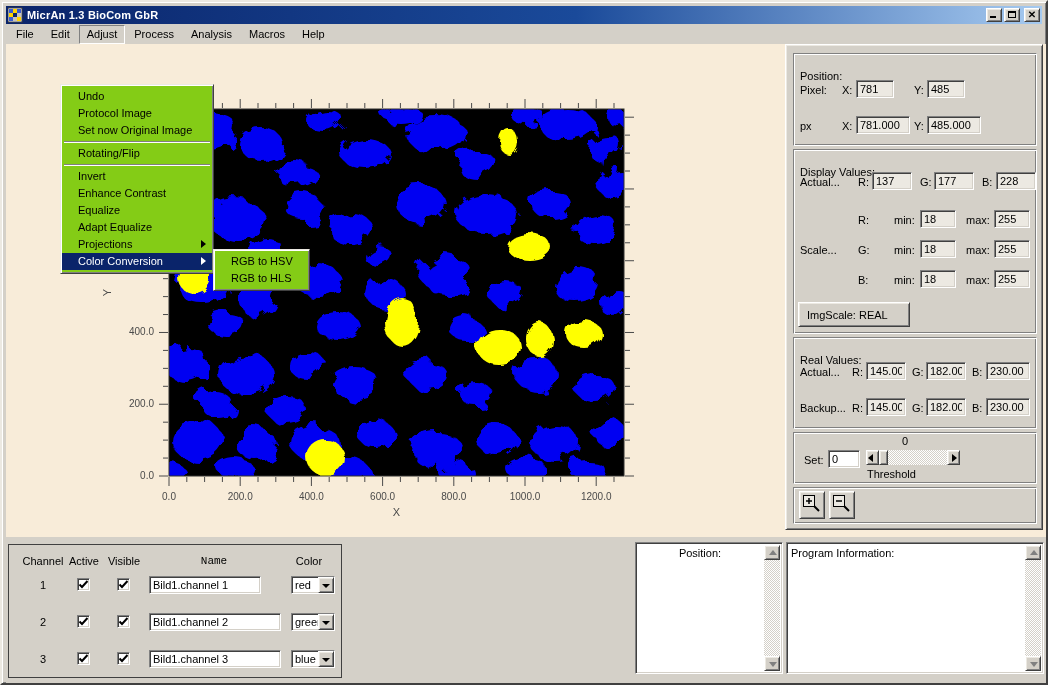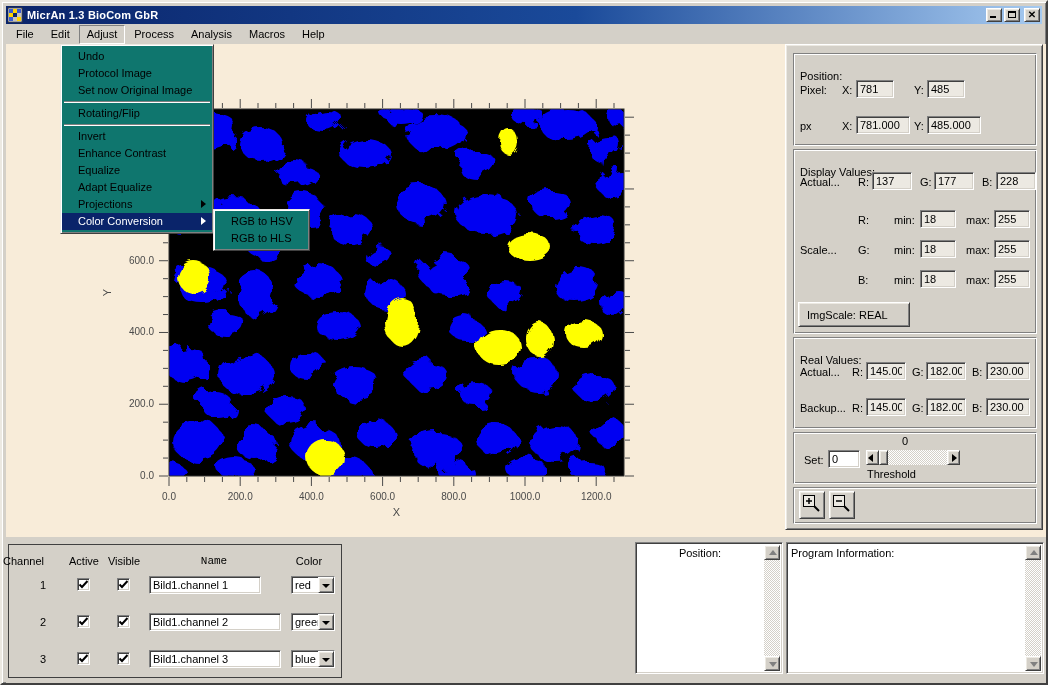--- a/index.html
+++ b/index.html
@@ -89,23 +89,23 @@
         background-image:linear-gradient(45deg,#d4d0c8 25%,transparent 25%,transparent 75%,#d4d0c8 75%),
                          linear-gradient(45deg,#d4d0c8 25%,transparent 25%,transparent 75%,#d4d0c8 75%);
         background-size:2px 2px; background-position:0 0,1px 1px; }
   .sbbtn { position:absolute; left:0; width:16px; height:15px; background:#D4D0C8; border:1px solid;
            border-color:#fff #404040 #404040 #fff; box-shadow: inset 1px 1px 0 #ece9e2, inset -1px -1px 0 #808080; }
   .sbbtn.up { top:0; } .sbbtn.dn { bottom:0; }
   .sbbtn .tri.up { left:4px; top:4px; border:4px solid transparent; border-bottom:5px solid #808080; border-top:none; }
   .sbbtn .tri.dwn { left:4px; top:5px; border:4px solid transparent; border-top:5px solid #808080; border-bottom:none; }
 
   
-  .menu { position:absolute; background:#0f766e; border:1px solid; z-index:50;
+  .menu { position:absolute; background:#84cc16; border:1px solid; z-index:50;
           border-color:#ece9e2 #404040 #404040 #ece9e2; box-shadow: inset 1px 1px 0 #fff, inset -1px -1px 0 #808080;
-          padding:3px 1px; }
+          padding:3px 1px;margin-top:40px; }
   .menu .mrow { position:relative; height:17px; line-height:17px; padding-left:16px; padding-right:18px; white-space:nowrap; }
   .menu .mrow.sel { background:#0A246A; color:#fff; }
   .menu .msep { height:2px; margin:2px 2px; border-top:1px solid #808080; border-bottom:1px solid #fff; }
   .menu .marrow { position:absolute; right:6px; top:4px; width:0; height:0;
                   border:4px solid transparent; border-left:5px solid #000; border-right:none; }
   .menu .mrow.sel .marrow { border-left-color:#fff; }
 </style>
 </head>
 <body>
 
@@ -451,21 +451,21 @@
             <line x1="4" y1="7" x2="10" y2="7" stroke="#000" stroke-width="1.5"></line>
             <line x1="12" y1="12" x2="17" y2="17" stroke="#000" stroke-width="2"></line>
           </svg>
         </button>
       </div>
     </div>
   </div>
 
   <div class="bottombar">
     <div class="chpanel" id="chpanel">
-        <span class="lbl" style="left: -6px; top: 10px; width: 80px; ">Channel</span>
+        <span class="lbl" style="left: -6px; top: 10px; width: 80px; text-align: center;">Channel</span>
         <span class="lbl" style="left: 35px; top: 10px; width: 80px; text-align: center;">Active</span>
         <span class="lbl" style="left: 75px; top: 10px; width: 80px; text-align: center;">Visible</span>
         <span class="lbl" style="left: 165px; top: 10px; width: 80px; text-align: center; font-family: Liberation Mono, monospace;">Name</span>
         <span class="lbl" style="left: 260px; top: 10px; width: 80px; text-align: center;">Color</span>
         <span class="lbl" style="left: -6px; top: 34px; width: 80px; text-align: center;">1</span>
         <div class="cb" style="left: 68px; top: 33px;"><svg width="11" height="11" viewBox="0 0 11 11">
             <polyline points="1.5,5.5 4,8 9.5,2" fill="none" stroke="#000" stroke-width="2"></polyline>
           </svg></div>
         <div class="cb" style="left: 108px; top: 33px;"><svg width="11" height="11" viewBox="0 0 11 11">
             <polyline points="1.5,5.5 4,8 9.5,2" fill="none" stroke="#000" stroke-width="2"></polyline>

